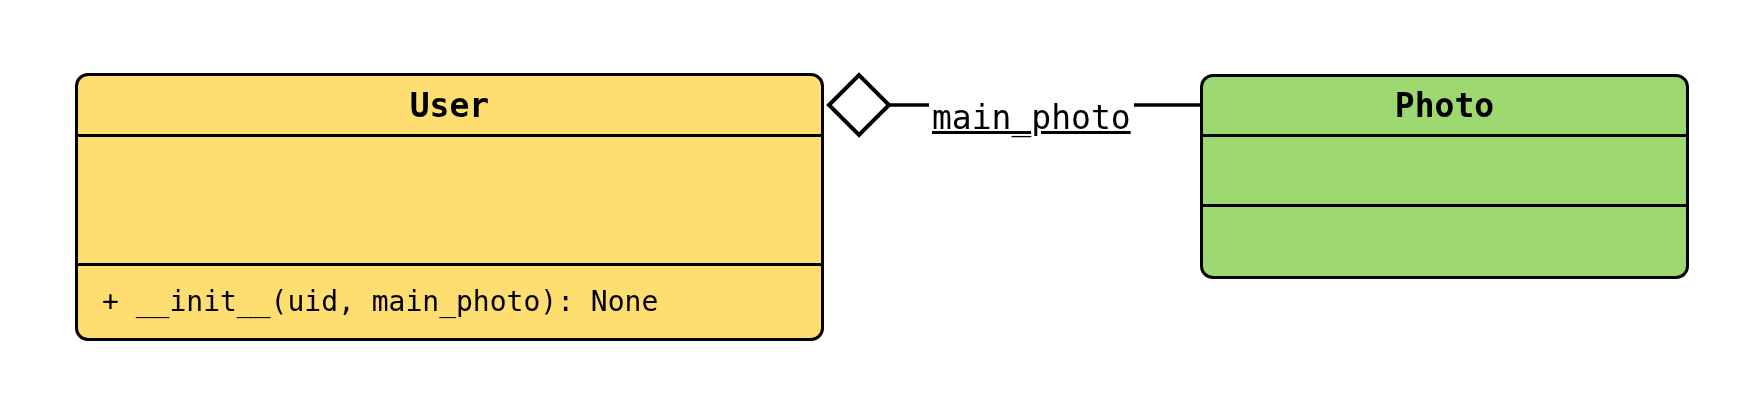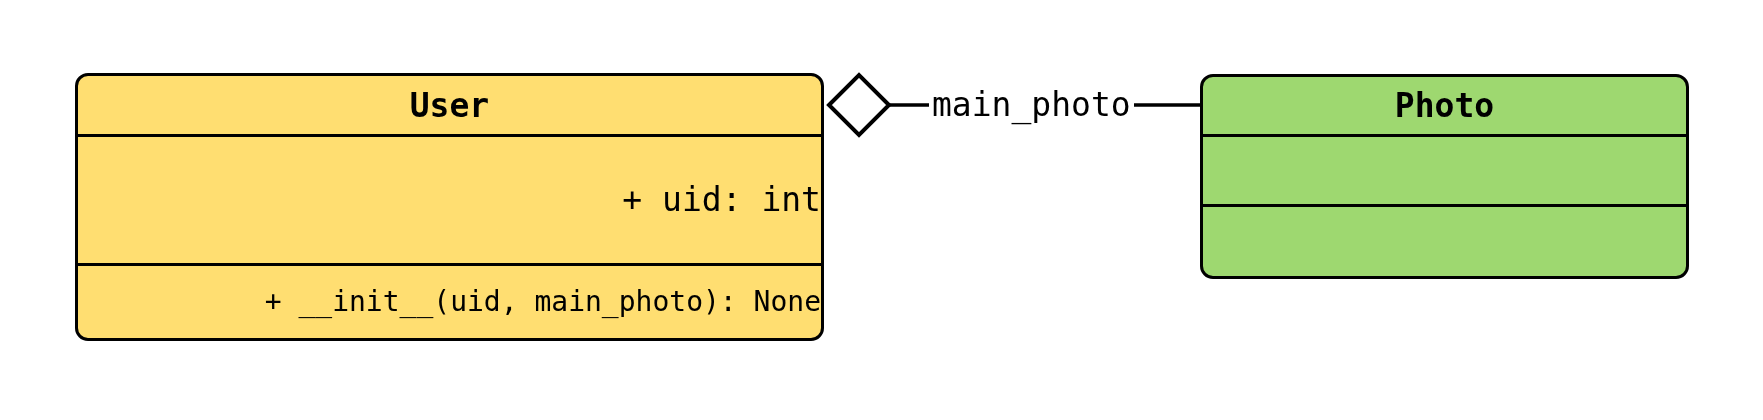--- a/index.html
+++ b/index.html
@@ -4,21 +4,20 @@
 <style>
   html, body { margin: 0; padding: 0; background: #ffffff; }
   .canvas {
     position: relative;
     width: 1763px;
     height: 420px;
     background: #ffffff;
     font-family: "DejaVu Sans Mono", "Liberation Mono", monospace;
     color: #000000;
     overflow: hidden;
-    text-align: right;
   }
   .uml-class {
     position: absolute;
     box-sizing: border-box;
     border: 3.5px solid #000000;
     border-radius: 13px;
     display: flex;
     flex-direction: column;
     overflow: hidden;
   }
@@ -65,40 +64,40 @@
   .connector-svg {
     position: absolute;
     left: 820px;
     top: 70px;
     width: 390px;
     height: 75px;
   }
   .relation-label {
     position: absolute;
     left: 929px;
-    top: 87px;
+    top: 100px;
     height: 36px;
     line-height: 36px;
     font-size: 33px;
     background: #ffffff;
     padding: 0 3px;
     white-space: pre;
+    text-decoration: underline;
   }
 </style>
 </head>
 <body>
 
 <div class="canvas">
 
   <div class="uml-class user-class" style="background-color: rgb(255, 222, 113);">
     <div class="compartment title-compartment with-divider">
       <span>User</span>
     </div>
     <div class="compartment attrs-compartment with-divider">
-      <div class="code-line">+ uid: int</div>
     </div>
     <div class="compartment methods-compartment">
       <div class="code-line">+ __init__(uid, main_photo): None</div>
     </div>
   </div>
 
   <svg class="connector-svg" viewBox="0 0 390 75">
     <line x1="66" y1="35" x2="386" y2="35" stroke="#000000" stroke-width="3.5"></line>
     <polygon points="9,35 39,5 69,35 39,65" fill="#ffffff" stroke="#000000" stroke-width="4"></polygon>
   </svg>

